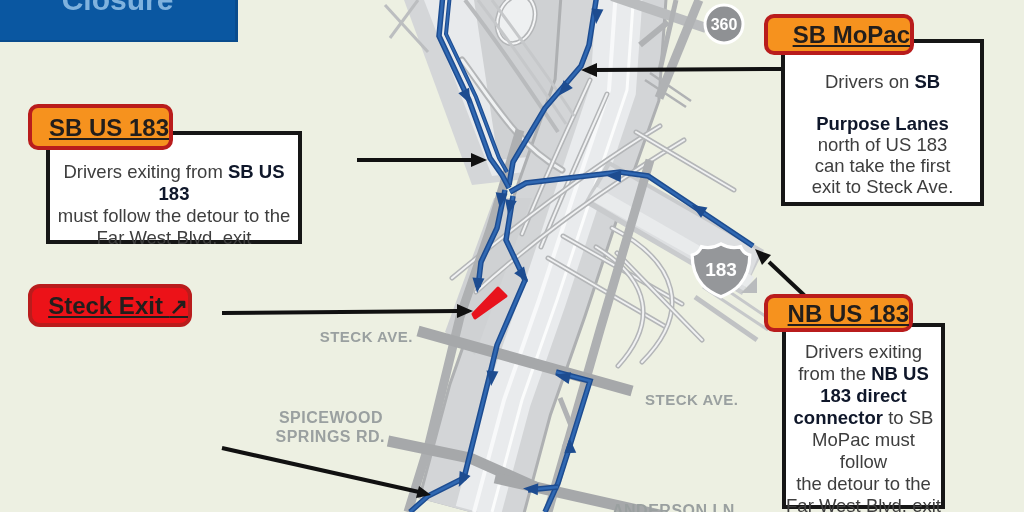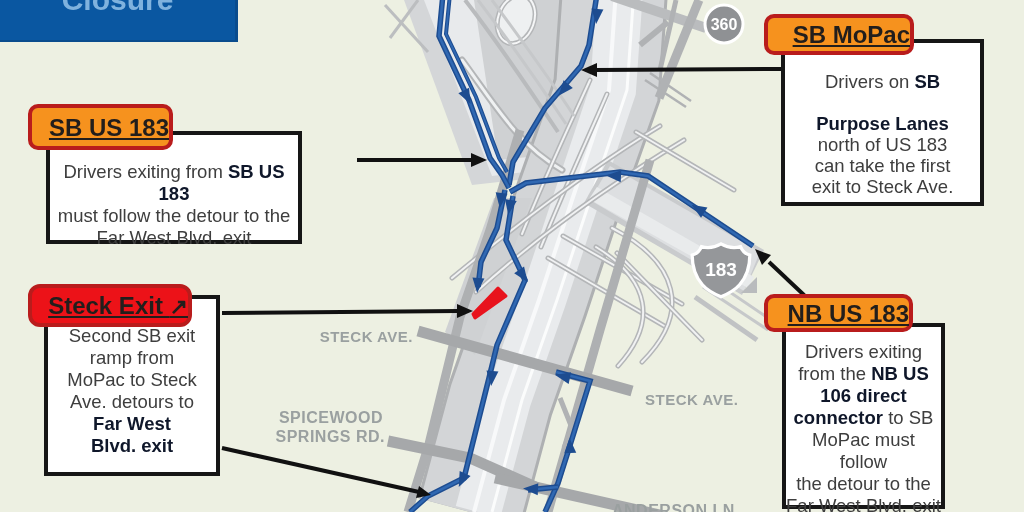--- a/index.html
+++ b/index.html
@@ -201,30 +201,27 @@
 <div style="position:absolute;left:0;top:0;width:235px;height:40px;background:#0a57a1;border-right:3px solid #0a4c8d;border-bottom:2px solid #0a4c8d;overflow:hidden;">
   <div style="position:absolute;left:0;top:-17px;width:100%;text-align:center;font-size:30px;font-weight:bold;color:#7fb2de;">Closure</div>
 </div>
 
 <div class="callout" style="left:46px;top:131px;width:256px;height:113px;padding-top:26px;">
   Drivers exiting from <b>SB US 183</b><br>must follow the detour to the<br>Far West Blvd. exit
 </div>
 
 <div class="tag" style="left:28px;top:104px;width:145px;height:46px;background:#f6921e;line-height:39px;">SB&nbsp;US&nbsp;183</div>
 
-<div class="callout" style="left:44px;top:295px;width:176px;height:181px;padding-top:26px;">
-  Second SB exit<br>ramp from<br>MoPac to Steck<br>Ave. detours to<br><b>Far West</b><br><b>Blvd. exit</b>
-</div>
 
 <div class="tag" style="left:28px;top:272px;width:164px;height:43px;background:#ec1218;border-radius:12px;line-height:36px;margin-top:12px;">Steck Exit <span style="font-size:22px;">↗</span></div>
 
 <div class="callout" style="left:781px;top:39px;width:203px;height:167px;padding-top:28px;line-height:21px;">
   Drivers on <b>SB</b><br><br><b>Purpose Lanes</b><br>north of US 183<br>can take the first<br>exit to Steck Ave.
 </div>
 
 <div class="tag" style="left:764px;top:14px;width:150px;height:41px;background:#f6921e;line-height:34px;">SB&nbsp;MoPac</div>
 
 <div class="callout" style="left:782px;top:323px;width:163px;height:186px;padding-top:14px;">
-  Drivers exiting<br>from the <b>NB US</b><br><b>106 direct</b><br><b>connector</b> to SB<br>MoPac must follow<br>the detour to the<br>Far West Blvd. exit
+  Drivers exiting<br>from the <b>NB US</b><br><b>183 direct</b><br><b>connector</b> to SB<br>MoPac must follow<br>the detour to the<br>Far West Blvd. exit
 </div>
 
 <div class="tag" style="left:764px;top:294px;width:149px;height:38px;background:#f6921e;line-height:31px;">NB&nbsp;US&nbsp;183</div>
 </div>
 
 </body></html>

